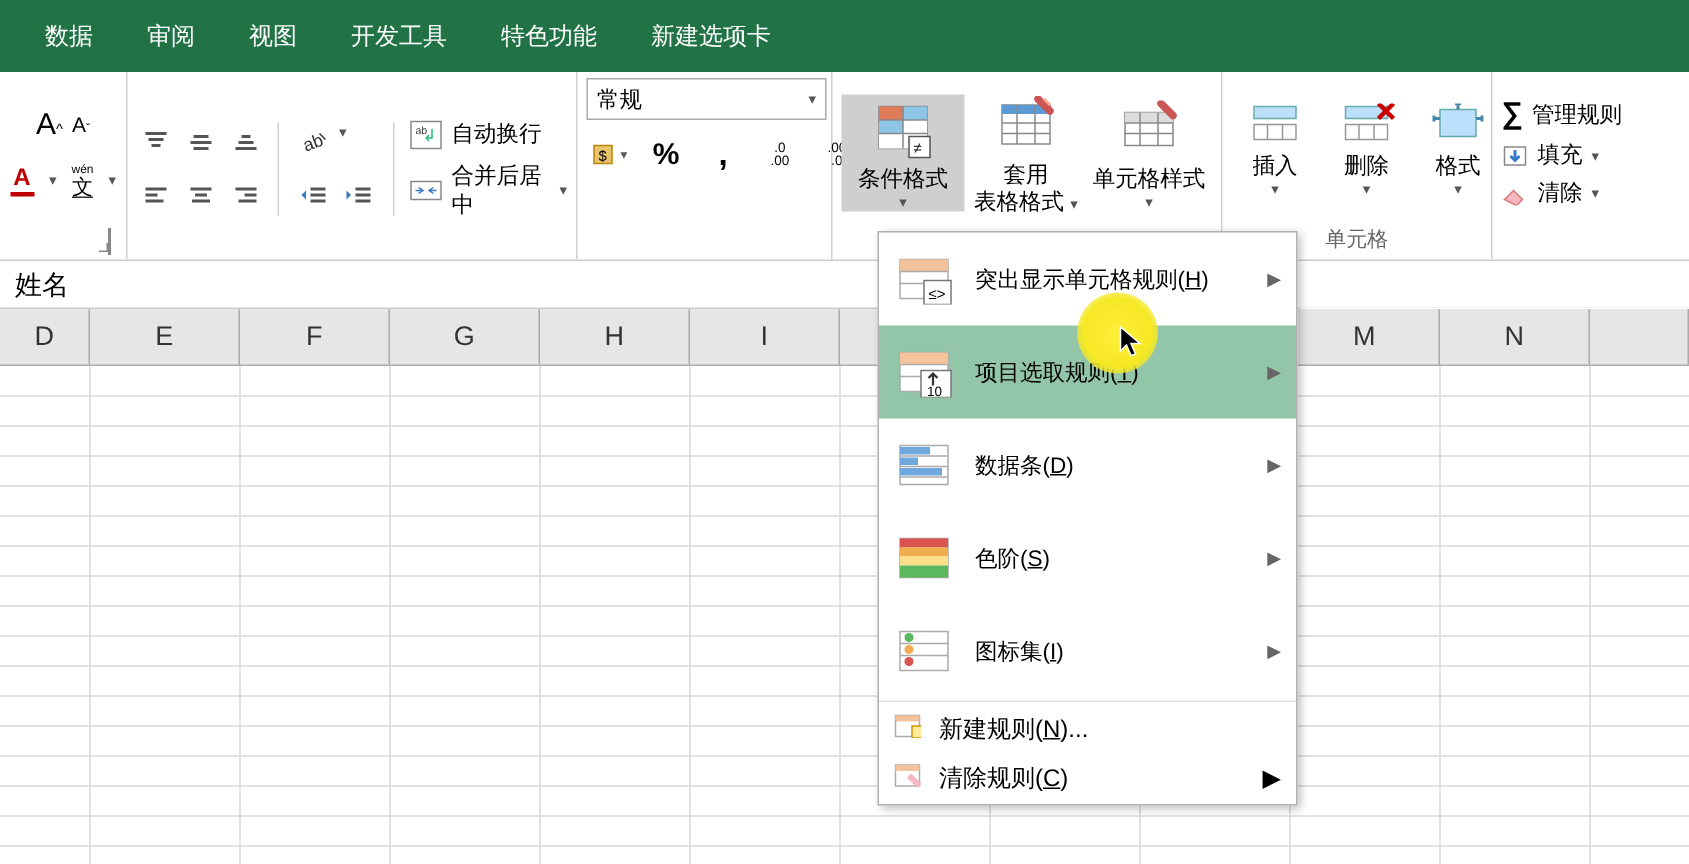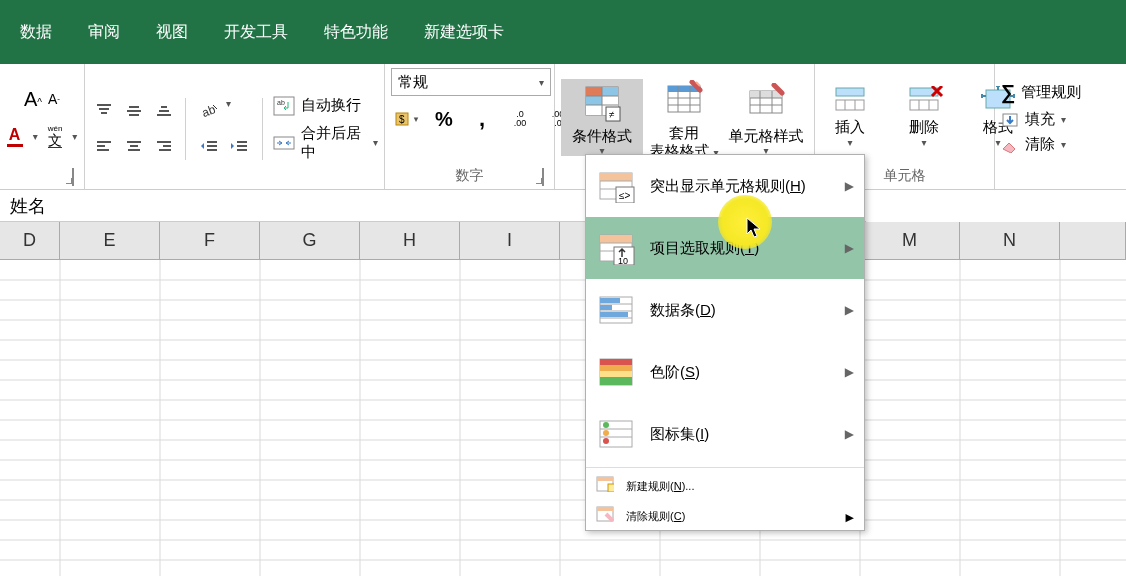--- a/index.html
+++ b/index.html
@@ -1,19 +1,19 @@
 <!DOCTYPE html>
 <html><head>
 <meta charset="utf-8">
 <style>
   * { margin: 0; padding: 0; box-sizing: border-box; }
   body { font-family: "Microsoft YaHei", sans-serif; font-size: 13px; background: #fff; overflow: hidden; width: 1126px; height: 576px; position: relative; }
 
   
-  .tab-strip { background: #217346; height: 64px; display: flex; align-items: center; padding: 0 2px; color: #fff; }
+  .tab-strip { background: #217346; height: 48px; display: flex; align-items: center; padding: 0 12px; color: #fff; }
   .tab { padding: 0 18px; font-size: 16px; cursor: pointer; }
   .tell-me { margin-left: 20px; display: flex; align-items: center; opacity: 0.85; font-size: 15px; }
   .tell-me .bulb { margin-right: 6px; }
 
   
   .ribbon { background: #fff; height: 126px; display: flex; border-bottom: 1px solid #ccc; }
   .group { border-right: 1px solid #d0d0d0; display: flex; flex-direction: column; padding: 4px 6px 0 6px; }
   .group-body { flex: 1; display: flex; align-items: center; }
   .group-title { text-align: center; color: #666; font-size: 14px; padding: 2px 0 4px; display: flex; align-items: center; justify-content: center; }
   .group-title .launcher { position: absolute; right: 4px; bottom: 4px; }
@@ -44,21 +44,21 @@
 
   
   .styles-group { width: 260px; }
   .big-btn { display: flex; flex-direction: column; align-items: center; justify-content: flex-start; width: 82px; padding-top: 4px; font-size: 15px; cursor: pointer; }
   .big-btn.active { background: #cfcfcf; }
   .big-btn .icn { width: 40px; height: 40px; margin-bottom: 4px; display:flex; align-items:center; justify-content:center; }
   .big-btn .lbl { text-align: center; line-height: 1.2; }
 
   
   .cells-group { width: 180px; }
-  .cells-row { display: flex; gap: 16px; }
+  .cells-row { display: flex; gap: 3px; }
   .cell-btn { display: flex; flex-direction: column; align-items: center; width: 58px; font-size: 15px; }
   .cell-btn .icn { width: 40px; height: 28px; margin-bottom: 4px; }
 
   
   .edit-group { width: 110px; }
   .edit-col { display: flex; flex-direction: column; gap: 6px; }
   .edit-item { display: flex; align-items: center; gap: 6px; font-size: 15px; }
 
   
   .formula-row { height: 32px; border-bottom: 1px solid #ccc; display: flex; align-items: center; padding: 0 10px; font-size: 18px; position: relative; }
@@ -72,21 +72,21 @@
   .gridarea { position: relative; }
 
   
   .cf-menu { position: absolute; left: 585px; top: 154px; width: 280px; background: #fff; border: 1px solid #b0b0b0; box-shadow: 2px 2px 6px rgba(0,0,0,0.25); z-index: 50; }
   .cf-item { display: flex; align-items: center; padding: 14px 10px; gap: 14px; cursor: pointer; position: relative; }
   .cf-item.highlight { background: #93c5a8; }
   .cf-item .mi-icon { width: 40px; height: 34px; display: flex; align-items: center; justify-content: center; }
   .cf-item .mi-label { flex: 1; font-size: 15px; }
   .cf-item .arrow { font-size: 12px; color: #666; }
   .cf-sep { border-top: 1px solid #ddd; margin: 2px 0; }
-  .cf-small { display: flex; align-items: flex-end; padding: 6px 10px; gap: 10px; font-size: 11px; cursor: pointer; }
+  .cf-small { display: flex; align-items: flex-start; padding: 6px 10px; gap: 10px; font-size: 16px; cursor: pointer; }
   .cf-small .mi-icon { width: 20px; height: 18px; }
 
   
   .cursor-blob { position: absolute; left: 718px; top: 195px; width: 54px; height: 54px; border-radius: 50%; background: radial-gradient(circle, #ffef3a 0%, #f5e825 60%, rgba(245,232,37,0) 100%); z-index: 60; pointer-events: none; }
   .cursor-arrow { position: absolute; left: 745px; top: 216px; z-index: 61; pointer-events: none; }
 
   .underline { text-decoration: underline; }
 
   
   svg { display: block; }
@@ -264,26 +264,20 @@
         <span class="num-btn" style="flex-direction:column;font-size:9px;line-height:1;">
           <span>.0</span>
             <span>.00</span>
         </span>
         <span class="num-btn" style="flex-direction:column;font-size:9px;line-height:1;">
           <span>.00</span>
             <span>.0</span>
         </span>
       </div>
     </div>
-    <div class="group-title-wrap">
-        <div class="group-title">
-          <span>数字</span>
-          <span class="launcher"><span class="launcher-sq"></span></span>
-        </div>
-      </div>
   </div>
 
   <div class="group styles-group">
     <div class="group-body">
       <div class="big-btn active">
         <span class="icn">
           <svg width="40" height="40">
               <rect x="4" y="4" width="32" height="28" fill="#fff" stroke="#888"></rect>
               <rect x="4" y="4" width="16" height="9" fill="#e07b5a"></rect>
               <rect x="20" y="4" width="16" height="9" fill="#8cc5e6"></rect>

